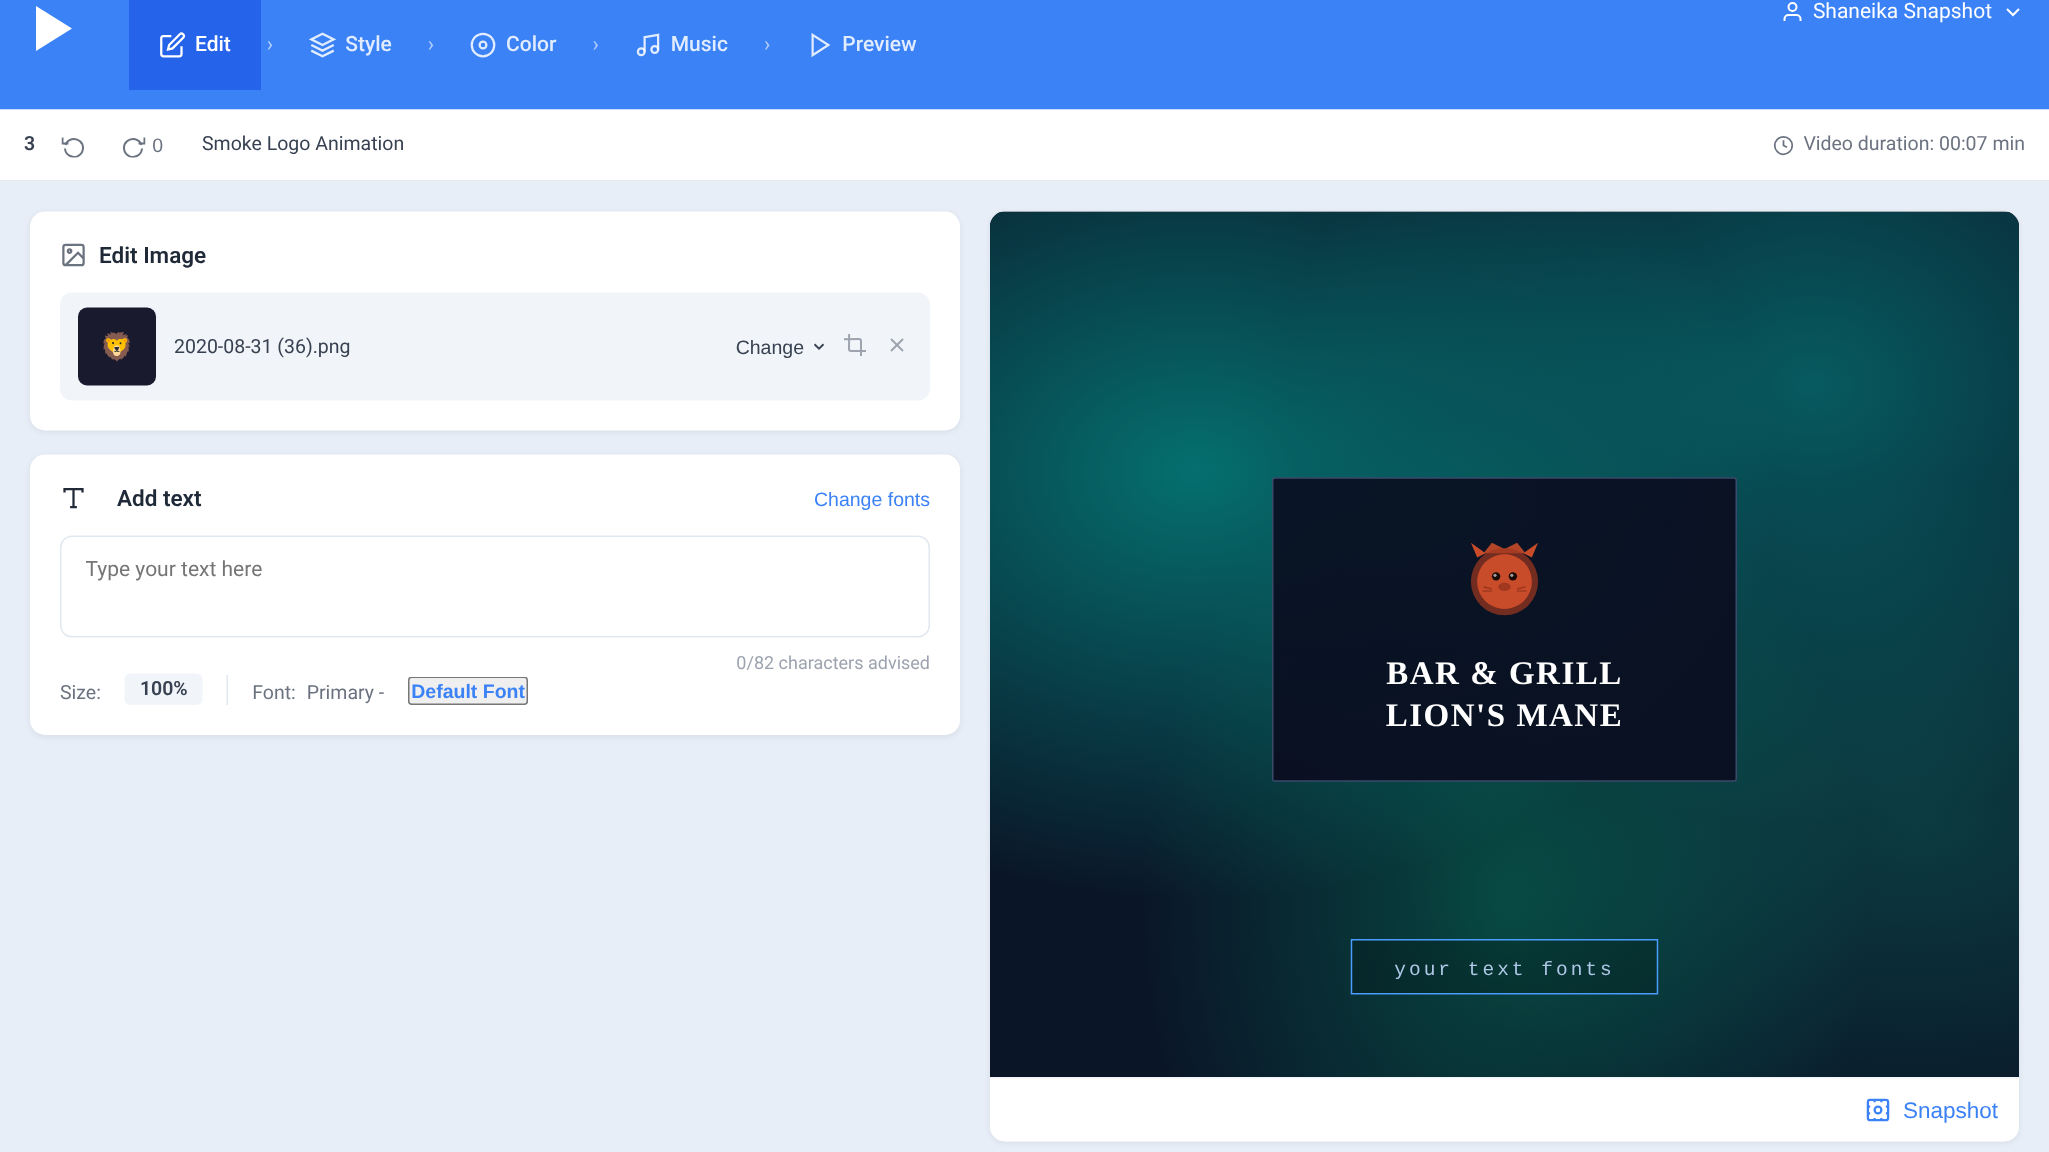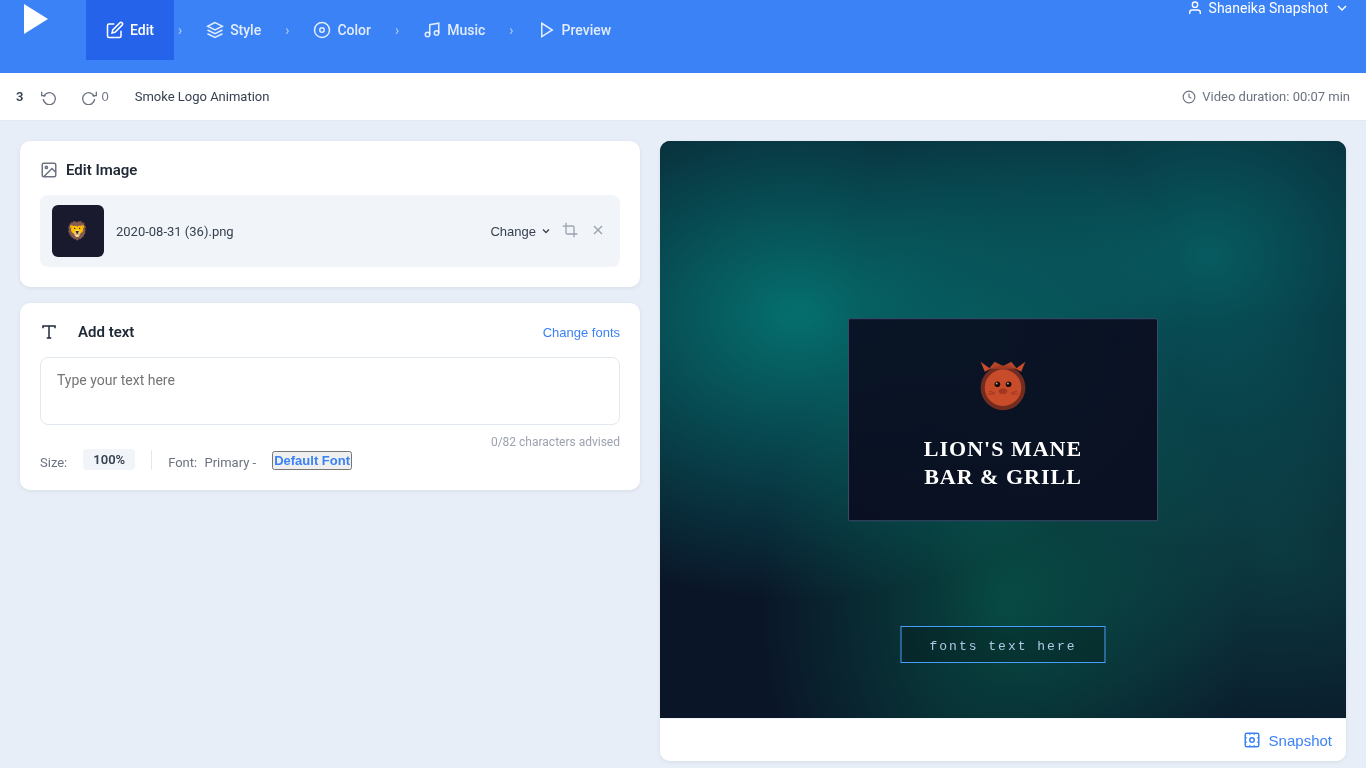--- a/index.html
+++ b/index.html
@@ -320,26 +320,26 @@
             <line x1="62" y1="62" x2="70" y2="60" stroke="#a03820" stroke-width="1.5"></line>
             <line x1="62" y1="64" x2="71" y2="64" stroke="#a03820" stroke-width="1.5"></line>
 
             <polygon points="24,32 18,18 32,28" fill="#c84b2a"></polygon>
             <polygon points="76,32 82,18 68,28" fill="#c84b2a"></polygon>
 
             <circle cx="41" cy="49" r="1.5" fill="white" opacity="0.6"></circle>
             <circle cx="57" cy="49" r="1.5" fill="white" opacity="0.6"></circle>
           </svg>
         </div>
+        <div class="logo-title">BAR &amp; GRILL</div>
         <div class="logo-title">LION'S MANE</div>
-        <div class="logo-title">BAR &amp; GRILL</div>
       </div>
 
       <div class="text-placeholder-box">
-        <span>fonts text here</span>
+        <span>your text fonts</span>
       </div>
     </div>
 
     <div class="preview-footer">
       <button class="snapshot-btn">
         <svg viewBox="0 0 24 24" fill="none" stroke="currentColor" stroke-width="2">
           <rect x="3" y="3" width="18" height="18" rx="2" ry="2"></rect>
           <circle cx="12" cy="12" r="3"></circle>
           <path d="M3 9h2M3 15h2M19 9h2M19 15h2M9 3v2M15 3v2M9 19v2M15 19v2"></path>
         </svg>

